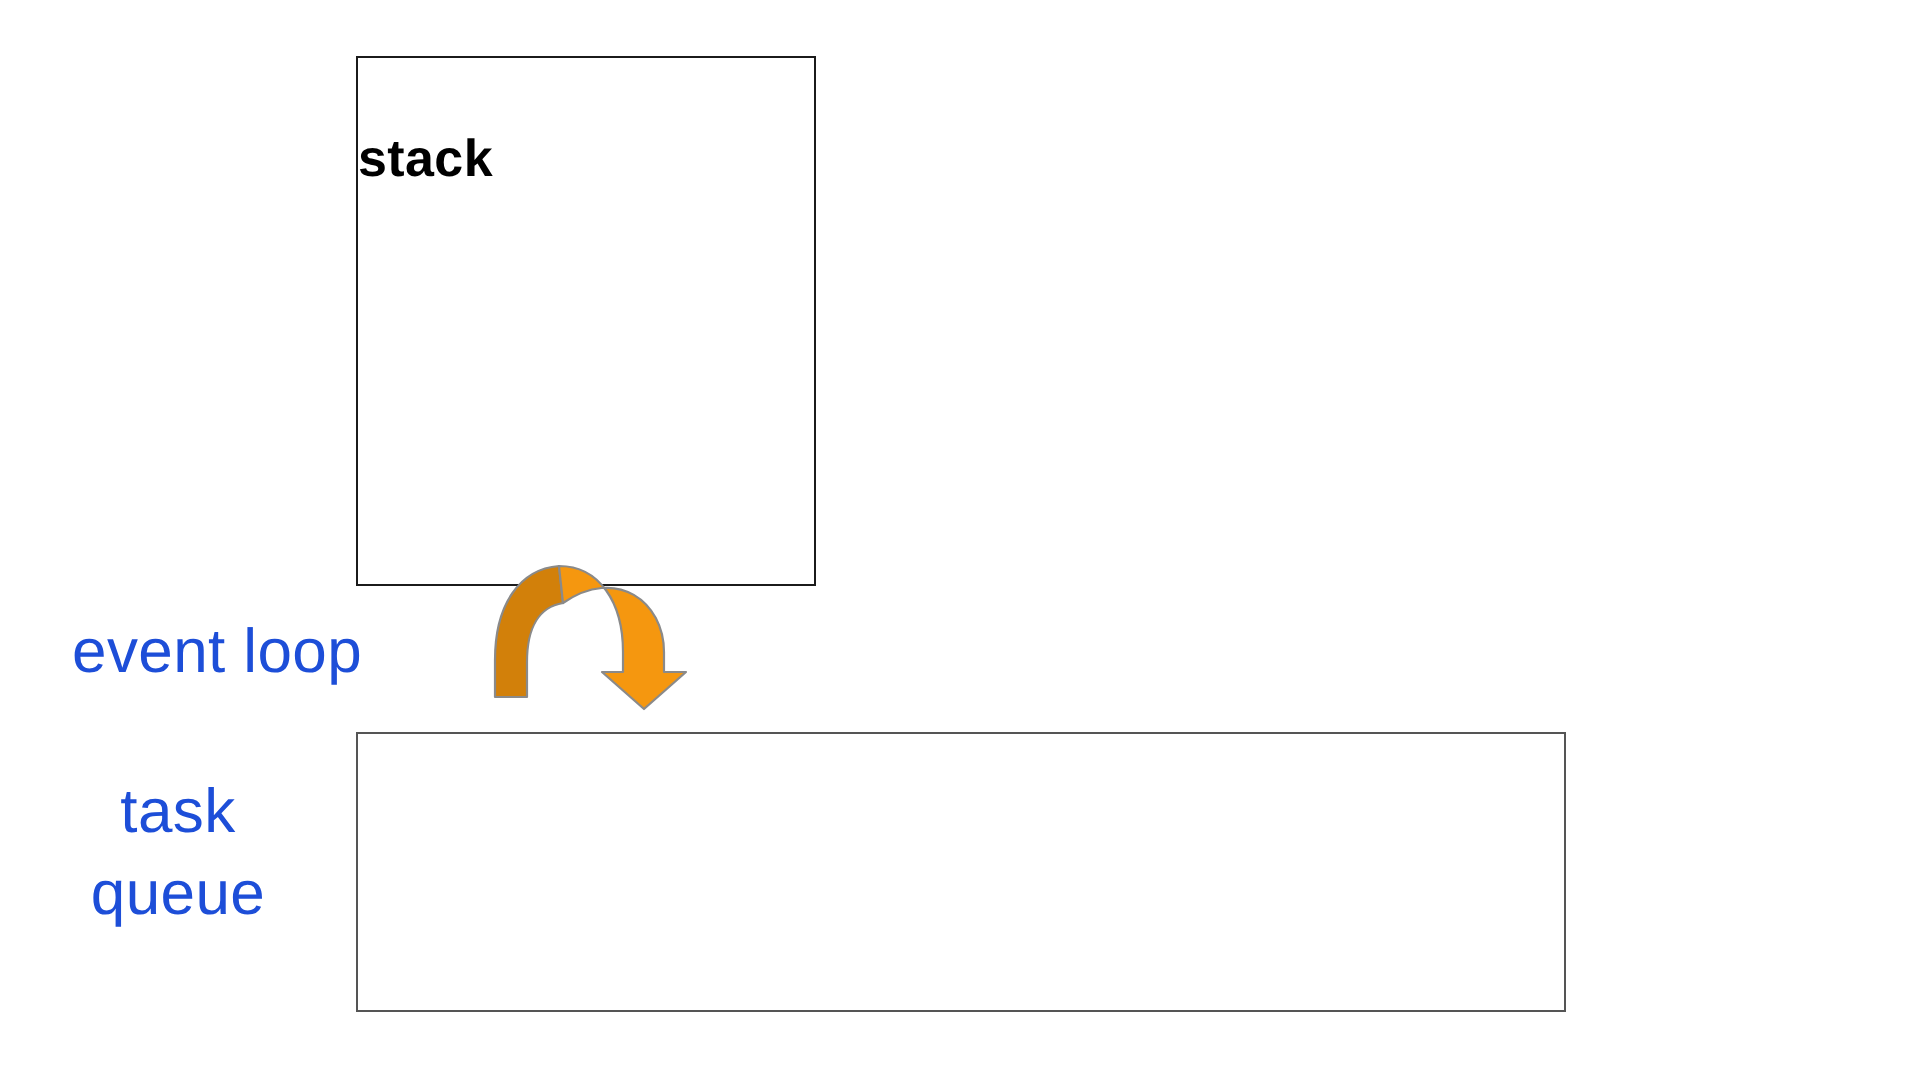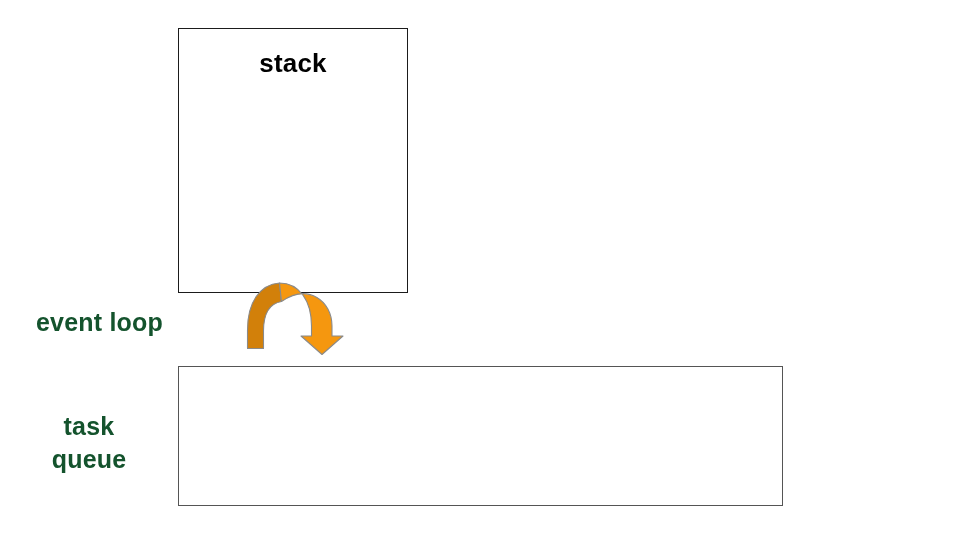--- a/index.html
+++ b/index.html
@@ -43,45 +43,45 @@
     width: 605px;
     height: 140px;
     border: 1.5px solid #555555;
   }
 
   
   .box-title {
     position: absolute;
     left: 0;
     right: 0;
-    top: 20px;
-    text-align: center;
+    top: 36px;
+    text-align: left;
     font-size: 26px;
     font-weight: bold;
     color: #000000;
     letter-spacing: 0.2px;
     line-height: 1.1;
   }
 
   .free-label {
     position: absolute;
-    font-size: 25px;
-    font-weight: bold;
-    color: #14532d;
+    font-size: 31px;
+    font-weight: normal;
+    color: #1d4ed8;
     line-height: 1.32;
     white-space: pre;
     letter-spacing: 0.2px;
   }
   #event-loop-label {
     left: 36px;
     top: 306px;
   }
   #task-queue-label {
     left: 34px;
-    top: 410px;
+    top: 386px;
     width: 110px;
     text-align: center;
   }
 
   
   #event-loop-arrow {
     position: absolute;
     left: 238px;
     top: 274px;
     width: 116px;

